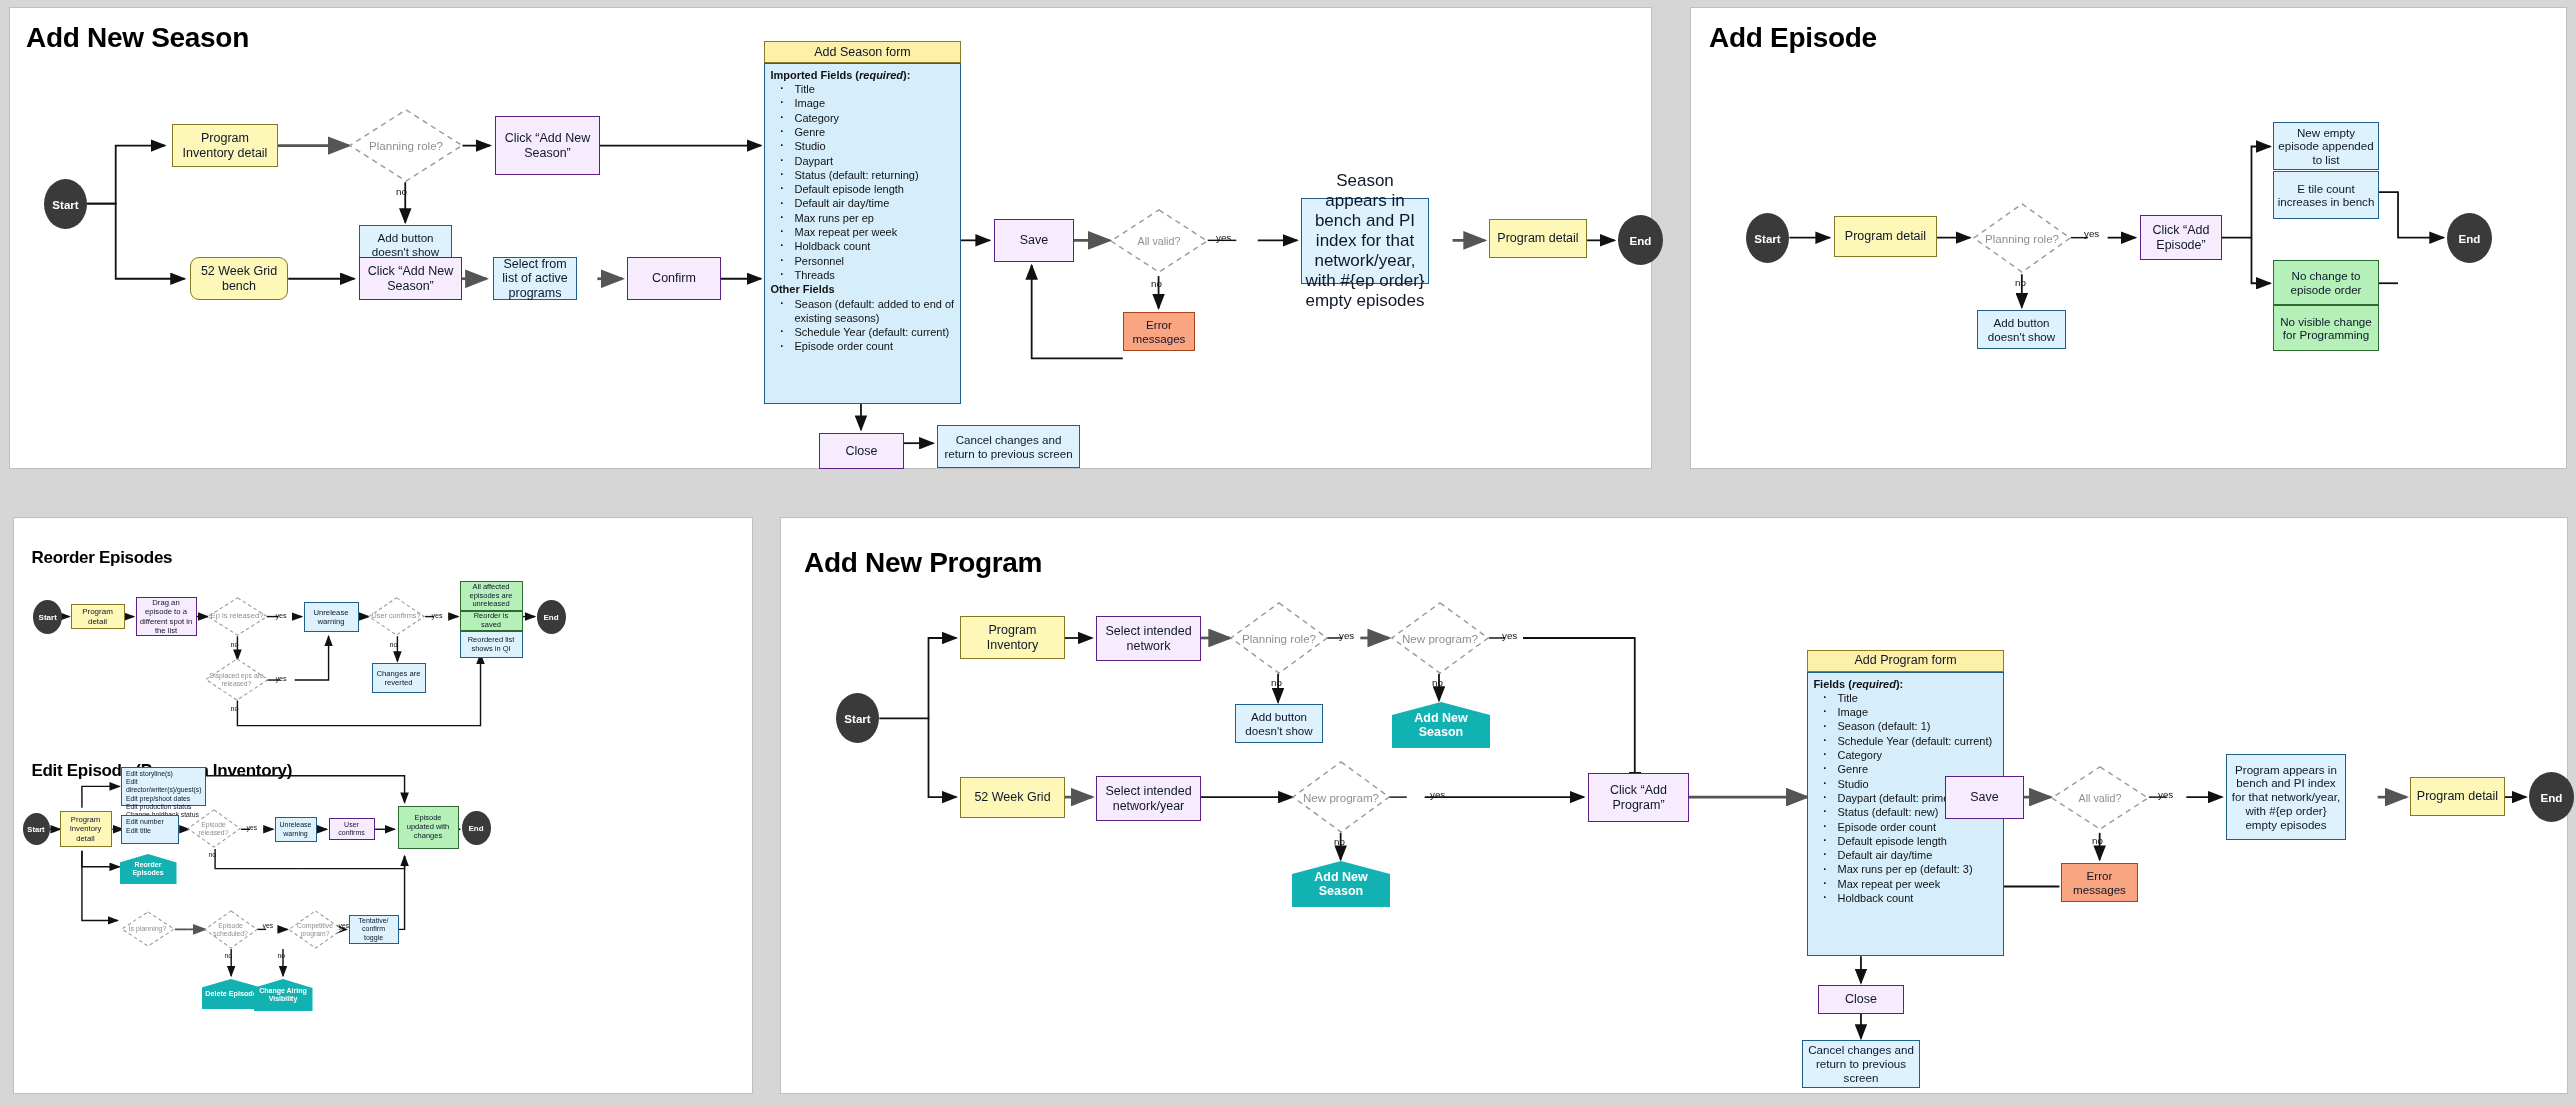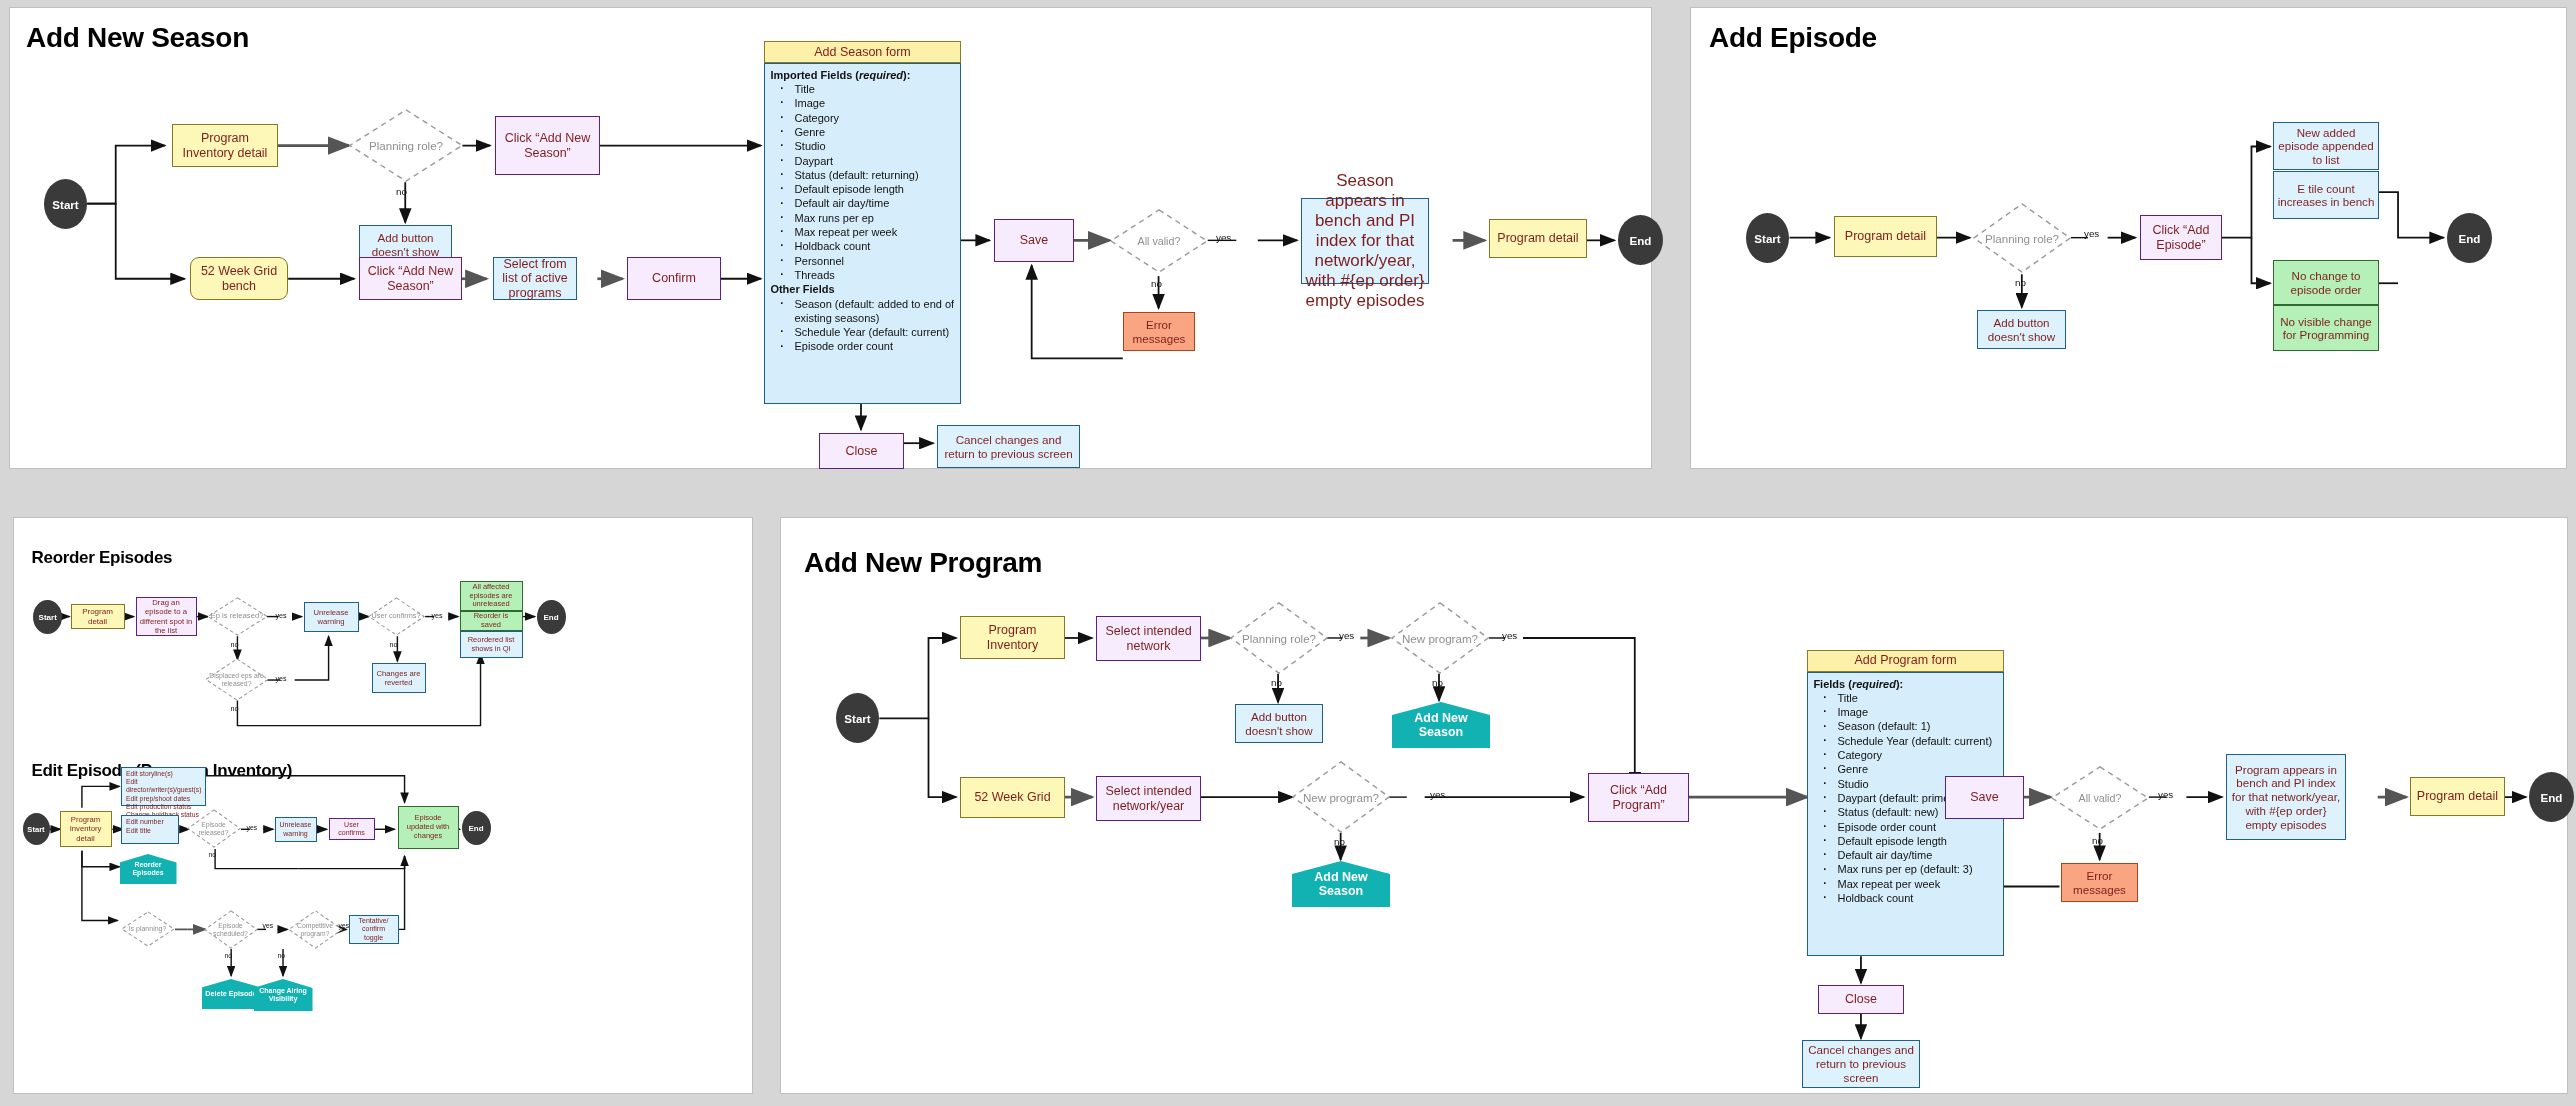--- a/index.html
+++ b/index.html
@@ -24,21 +24,21 @@
     letter-spacing:-0.3px;
     white-space:nowrap;
   }
 
   
   .node{
     position:absolute;
     box-sizing:border-box;
     display:flex;align-items:center;justify-content:center;
     text-align:center;
-    color:#7f1d1d;
+    color:#0f172a;
     line-height:1.18;
     padding:1.8px 2.7px;
   }
   .n-yellow{background:#fdf7b8;border:1.4px solid #857823;}
   .n-purple{background:#f7ecfd;border:1.4px solid #5b1f86;}
   .n-blue  {background:#ddf2fc;border:1.4px solid #1f5f8b;}
   .n-green {background:#b5f0b8;border:1.4px solid #2d6b2f;}
   .n-orange{background:#f9a581;border:1.4px solid #a8441c;}
   .n-formhead{background:#fdf0a8;border:1.4px solid #8a7c2b;}
 
@@ -258,21 +258,21 @@
     </svg>
     <span>Planning role?</span>
   </div>
   <div class="edgelabel" style="left:393px;top:220px;font-size:9.8px;">yes</div>
   <div class="edgelabel" style="left:324px;top:269px;font-size:9.8px;">no</div>
 
   <div class="node n-blue" style="left:286px;top:302px;width:89px;height:39px;font-size:11.6px;">Add button doesn't show</div>
 
   <div class="node n-purple" style="left:449px;top:207px;width:82px;height:45px;font-size:12.5px;">Click “Add Episode”</div>
 
-  <div class="node n-blue" style="left:582px;top:114px;width:106px;height:48px;font-size:11.6px;">New added episode appended to list</div>
+  <div class="node n-blue" style="left:582px;top:114px;width:106px;height:48px;font-size:11.6px;">New empty episode appended to list</div>
 
   <div class="node n-blue" style="left:582px;top:163px;width:106px;height:48px;font-size:11.6px;">E tile count increases in bench</div>
 
   <div class="node n-green" style="left:582px;top:252px;width:106px;height:45px;font-size:11.6px;">No change to episode order</div>
 
   <div class="node n-green" style="left:582px;top:297px;width:106px;height:46px;font-size:11.6px;">No visible change for Programming</div>
 
   <div class="terminator" style="left:756px;top:205px;width:45px;height:50px;font-size:11.6px;">End</div>
 </div>
 

